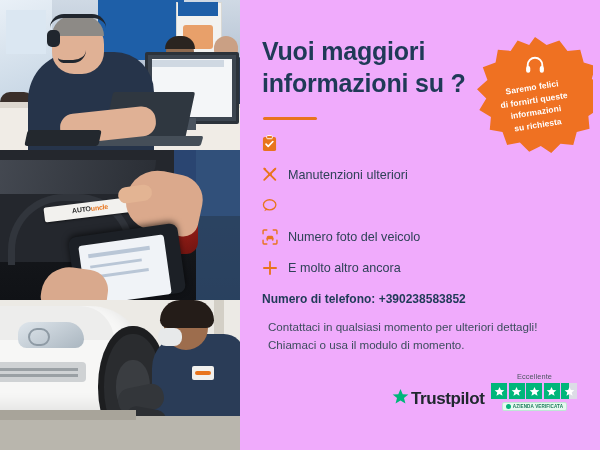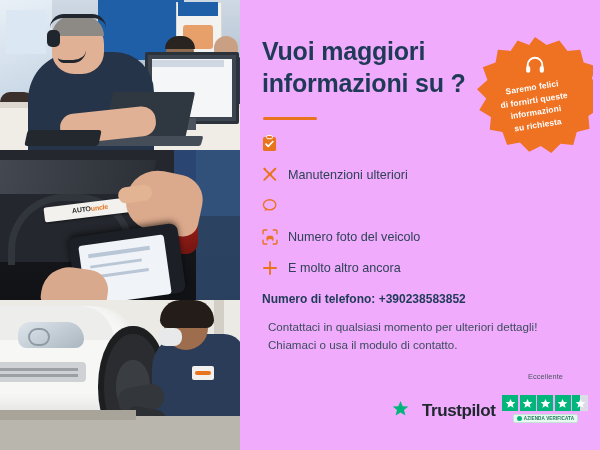--- a/index.html
+++ b/index.html
@@ -125,23 +125,23 @@
   .ficon{width:26px;flex:0 0 26px;display:flex;align-items:center;justify-content:flex-start;}
   .flabel{font-size:12.6px;color:#2e4257;}
 
   
   .phone{position:absolute;left:22px;top:292px;font-size:12px;font-weight:bold;color:#1f3a57;white-space:nowrap;}
   .contact{position:absolute;left:22px;top:318px;font-size:11.6px;line-height:1.52;color:#3d4d5e;margin-left:6px;}
 
   
   .tp{position:absolute;left:152px;top:372px;display:flex;align-items:flex-end;}
   .tp-logo{display:flex;align-items:center;padding-bottom:2px;}
-  .tp-name{font-size:17px;font-weight:bold;color:#20282f;letter-spacing:-.4px;margin-left:13px;}
+  .tp-name{font-size:17px;font-weight:bold;color:#20282f;letter-spacing:-.4px;margin-left:2px;}
   .tp-right{margin-left:7px;display:flex;flex-direction:column;align-items:center;}
-  .tp-exc{font-size:7.4px;color:#4b5560;margin-bottom:14px;letter-spacing:.1px;}
+  .tp-exc{font-size:7.4px;color:#4b5560;margin-bottom:2px;letter-spacing:.1px;}
   .tp-stars{display:flex;gap:1.5px;}
   .star-box{width:16px;height:16px;background:#00b67a;display:flex;align-items:center;justify-content:center;}
   .star-box.half{background:linear-gradient(90deg,#00b67a 50%,#dcdce6 50%);}
   .verif{margin-top:3px;display:flex;align-items:center;gap:2px;background:#e8f8f1;border:1px solid #bfe6d6;border-radius:2px;padding:1px 3px;}
   .verif .vtxt{font-size:4.6px;color:#1a7a5a;font-weight:bold;letter-spacing:.1px;white-space:nowrap;}
   .verif .vdot{width:5px;height:5px;border-radius:3px;background:#00b67a;}
 </style>
 </head>
 <body>
 
@@ -305,21 +305,21 @@
         </span>
         <span class="flabel">E molto altro ancora</span>
       </div>
 
     </div>
 
     <div class="phone">Numero di telefono: +390238583852</div>
 
     <div class="contact">
       <div>Contattaci in qualsiasi momento per ulteriori dettagli!</div>
-      <div>Chiamaci o usa il modulo di contatto.</div>
+      <div>Chiamaci o usa il modulo di momento.</div>
     </div>
 
     <div class="tp">
       <div class="tp-logo">
         <span>
           <svg width="17" height="17" viewBox="0 0 20 20">
             <path d="M10 1.2l2.6 6.1 6.6.4-5.1 4.2 1.7 6.4L10 14.7 4.2 18.3l1.7-6.4L0.8 7.7l6.6-.4z" fill="#00b67a"></path>
           </svg>
         </span>
         <span class="tp-name">Trustpilot</span>

